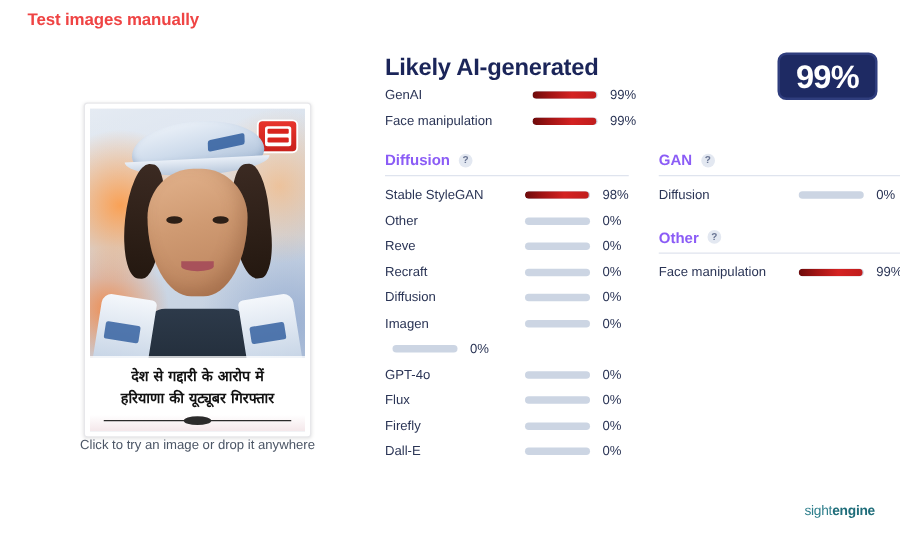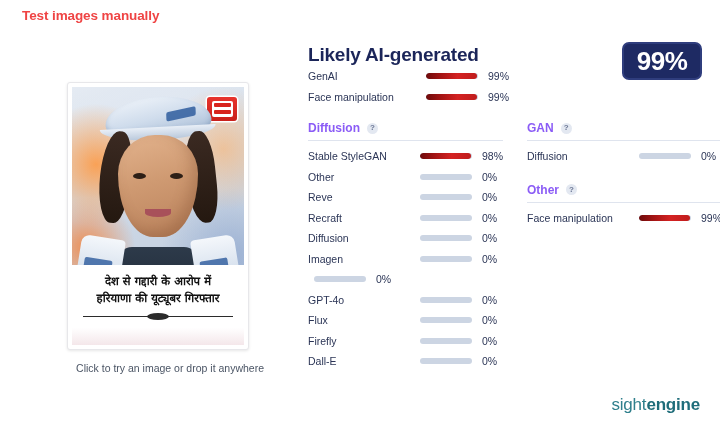--- a/index.html
+++ b/index.html
@@ -199,21 +199,21 @@
     top: 160px;
     width: 80px; height: 70px;
     background: linear-gradient(180deg,#2d3a4a 0%, #1d2733 100%);
     border-radius: 14px 14px 0 0;
   }
 
   
   .photo-headline {
     position: absolute;
     left: 0; right: 0; bottom: 0;
-    height: 80px;
+    height: 60px;
     background: linear-gradient(180deg,#ffffff 0%, #ffffff 78%, #f4e7ea 100%);
     border-top: 1px solid #ffffff;
     padding: 7px 6px 0;
     text-align: center;
   }
   .photo-headline .line {
     font-family: "DejaVu Sans", sans-serif;
     font-weight: bold;
     font-size: 11.5px;
     line-height: 17px;
@@ -236,22 +236,21 @@
     content: "";
     position: absolute;
     left: 50%; top: 0;
     margin-left: -11px;
     width: 22px; height: 7px;
     background: #2b2b2b;
     border-radius: 50%;
   }
 
   #drop-caption {
-    margin-top: 12px;
-    text-align: right;
+    text-align: center;
     font-size: 10.5px;
     color: #4b5565;
   }
 
   
   #results {
     position: absolute;
     left: 308px;
     top: 44px;
     right: 14px;
@@ -358,21 +357,21 @@
   .list .track { width: 52px; margin-left: 6px; }
   .list .pct   { margin-left: 10px; }
 
   #gan-section { margin-bottom: 16px; }
 
   
   #brand-logo {
     position: absolute;
     right: 20px;
     bottom: 12px;
-    font-size: 17px;
+    font-size: 11px;
     letter-spacing: -0.2px;
     color: #2f7f8c;
   }
   #brand-logo .b { font-weight: bold; color: #1f6d7a; }
 </style>
 </head>
 <body>
 
 <div id="page-title">Test images manually</div>
 

